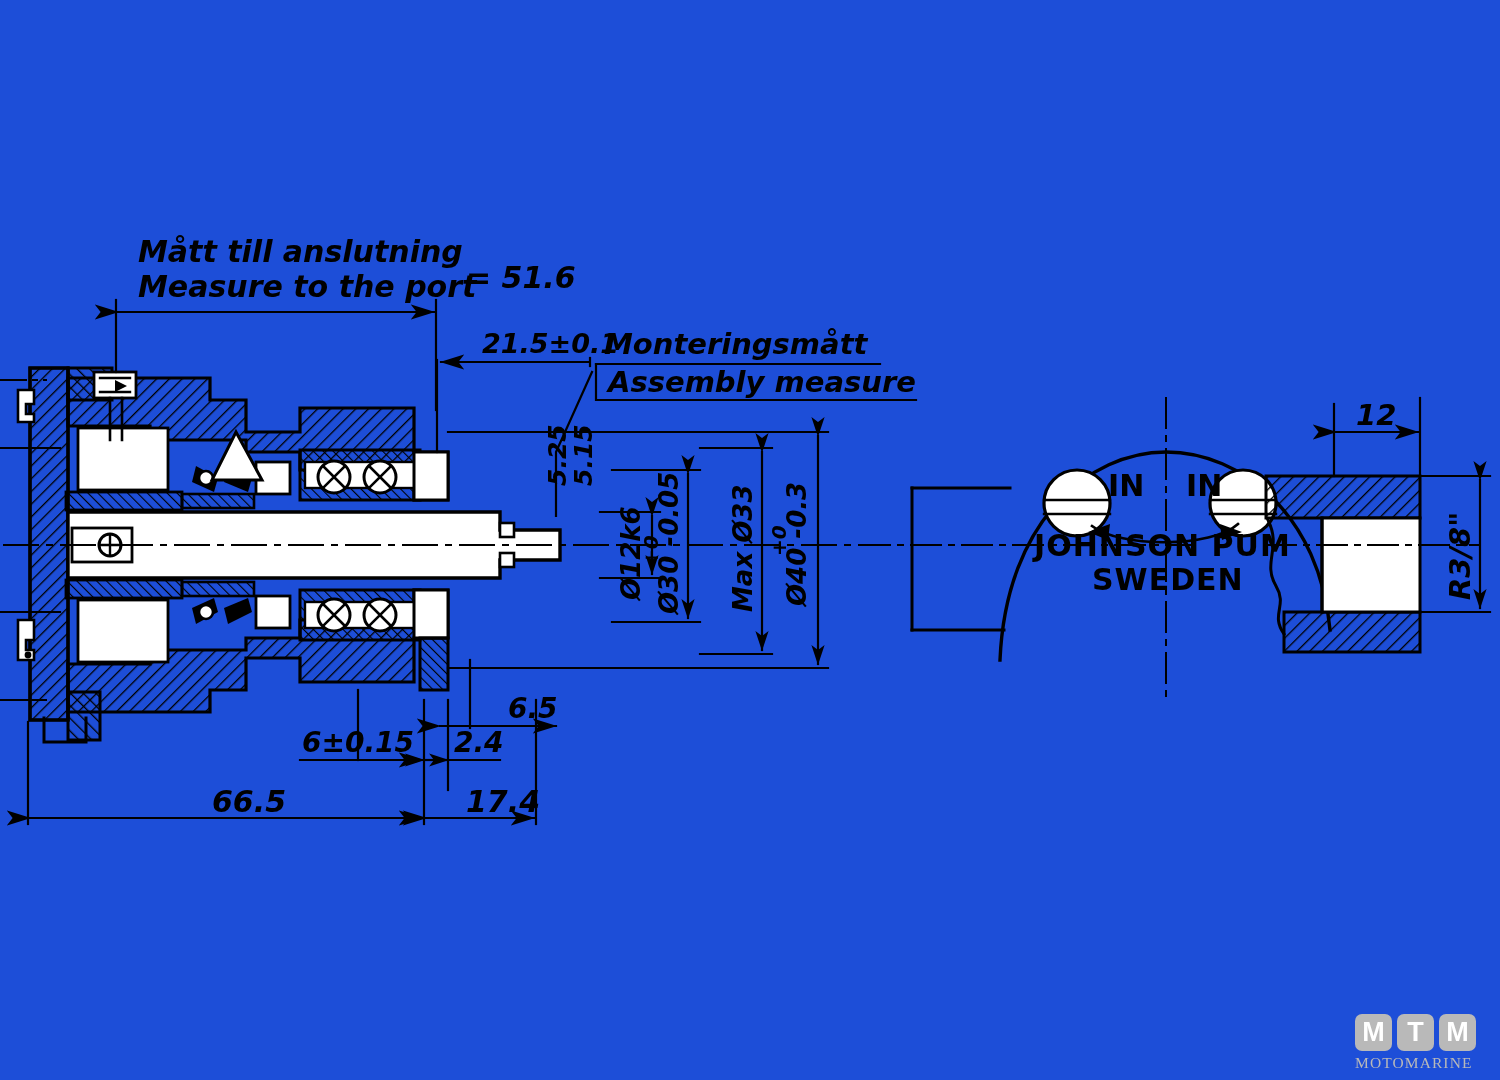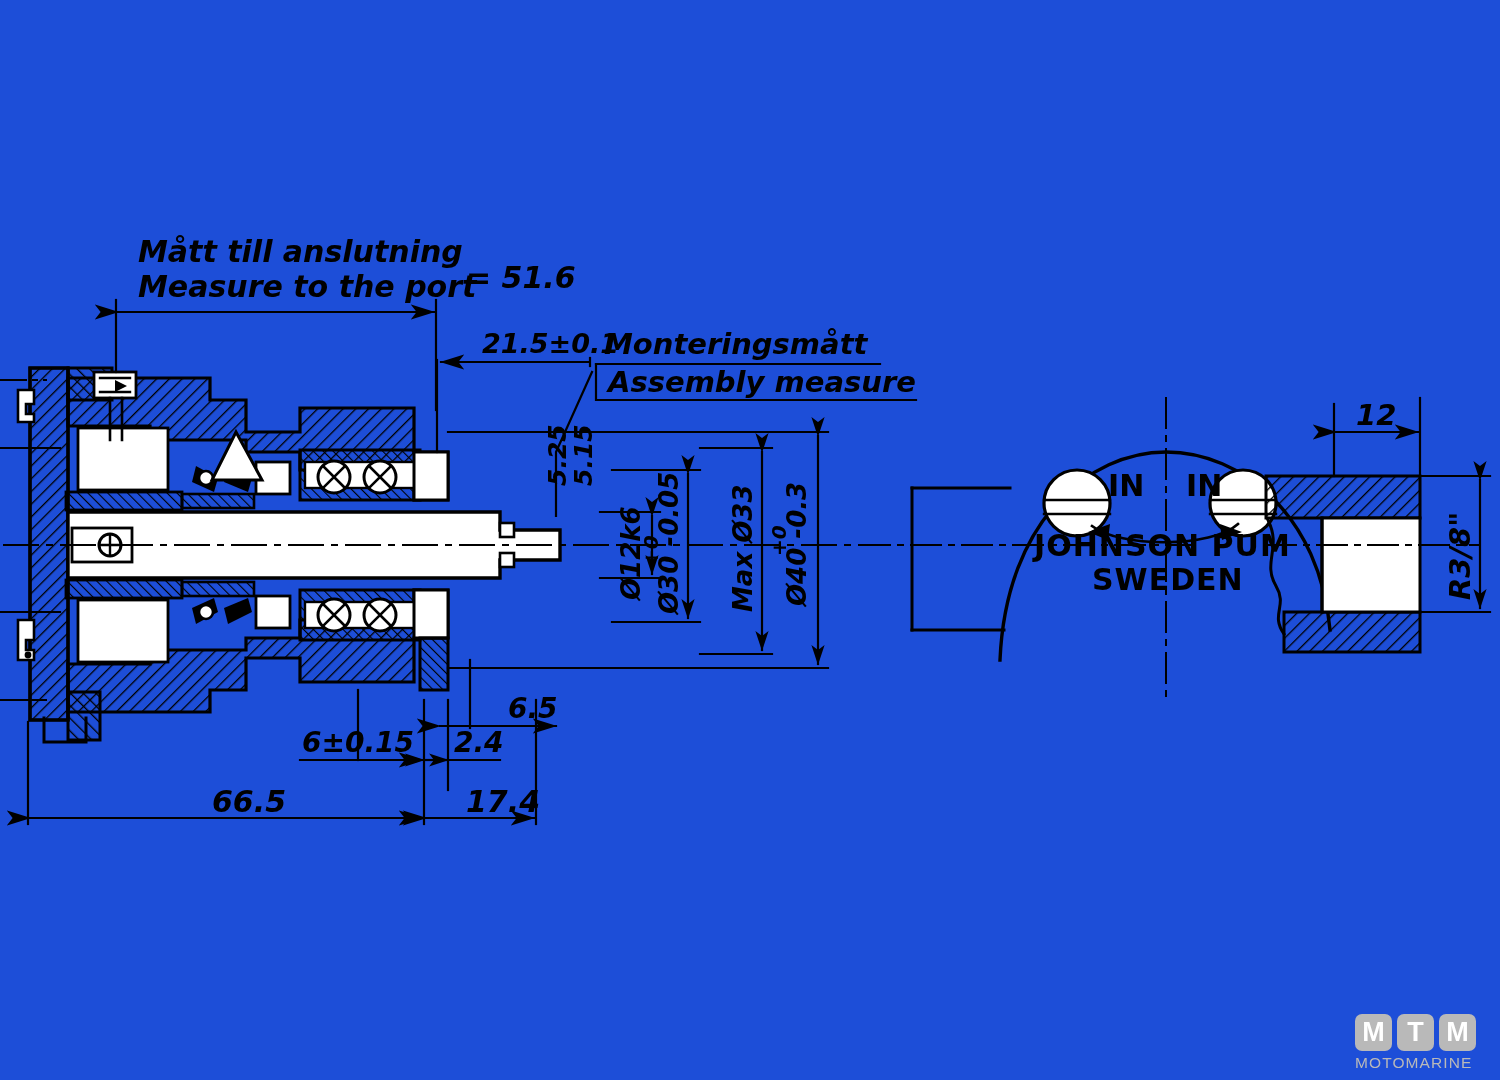--- a/index.html
+++ b/index.html
@@ -9,21 +9,21 @@
   #stage{position:absolute;left:0;top:0;width:1500px;height:1080px;background:#1d4ed8;}
   svg.draw{position:absolute;left:0;top:0;width:1500px;height:1080px;}
   .hand{font-family:"DejaVu Sans",sans-serif;font-weight:700;}
   .wm-wrap{position:absolute;left:1355px;top:1014px;width:130px;height:62px;}
   .wm-row{display:flex;gap:5px;}
   .wm-sq{width:37px;height:37px;border-radius:7px;background:#b9b9b9;
          display:flex;align-items:center;justify-content:center;
          color:#ffffff;font-size:27px;font-weight:700;
          font-family:"Liberation Sans",sans-serif;line-height:1;}
   .wm-txt{margin-top:3px;color:#b9b9b9;font-size:15.5px;letter-spacing:1.1px;
-          font-family:Liberation Sans, sans-serif;font-weight:400;}
+          font-family:Liberation Serif, serif;font-weight:400;}
 </style>
 </head>
 <body>
 
 <div id="stage">
 
   <svg class="draw" viewBox="0 0 1500 1080">
     <defs>
 
       <pattern id="hatchR" width="9" height="9" patternUnits="userSpaceOnUse" patternTransform="rotate(45)">

